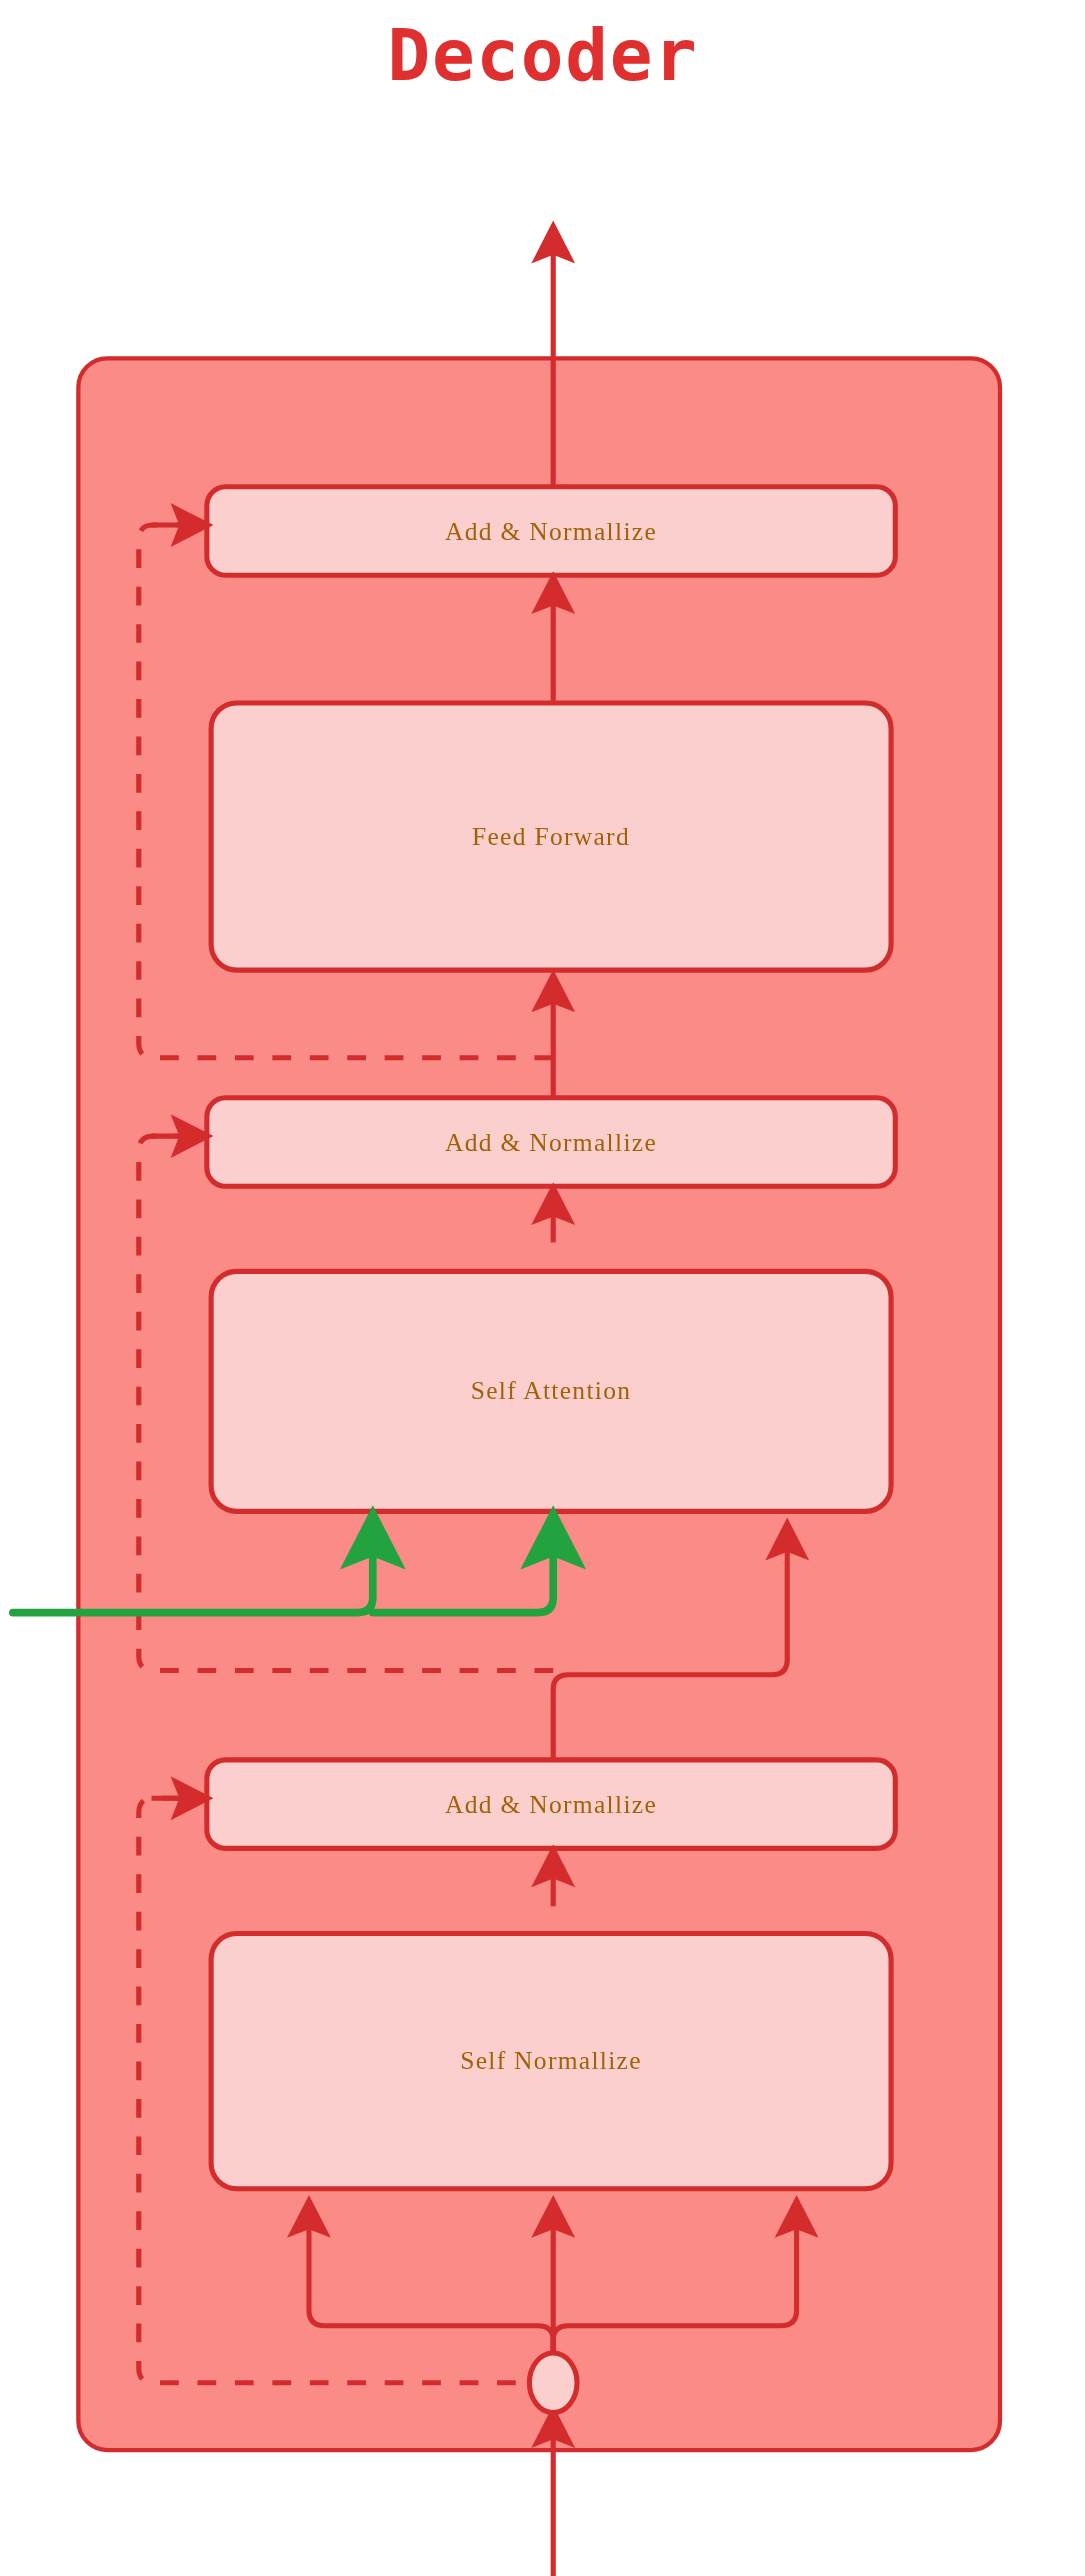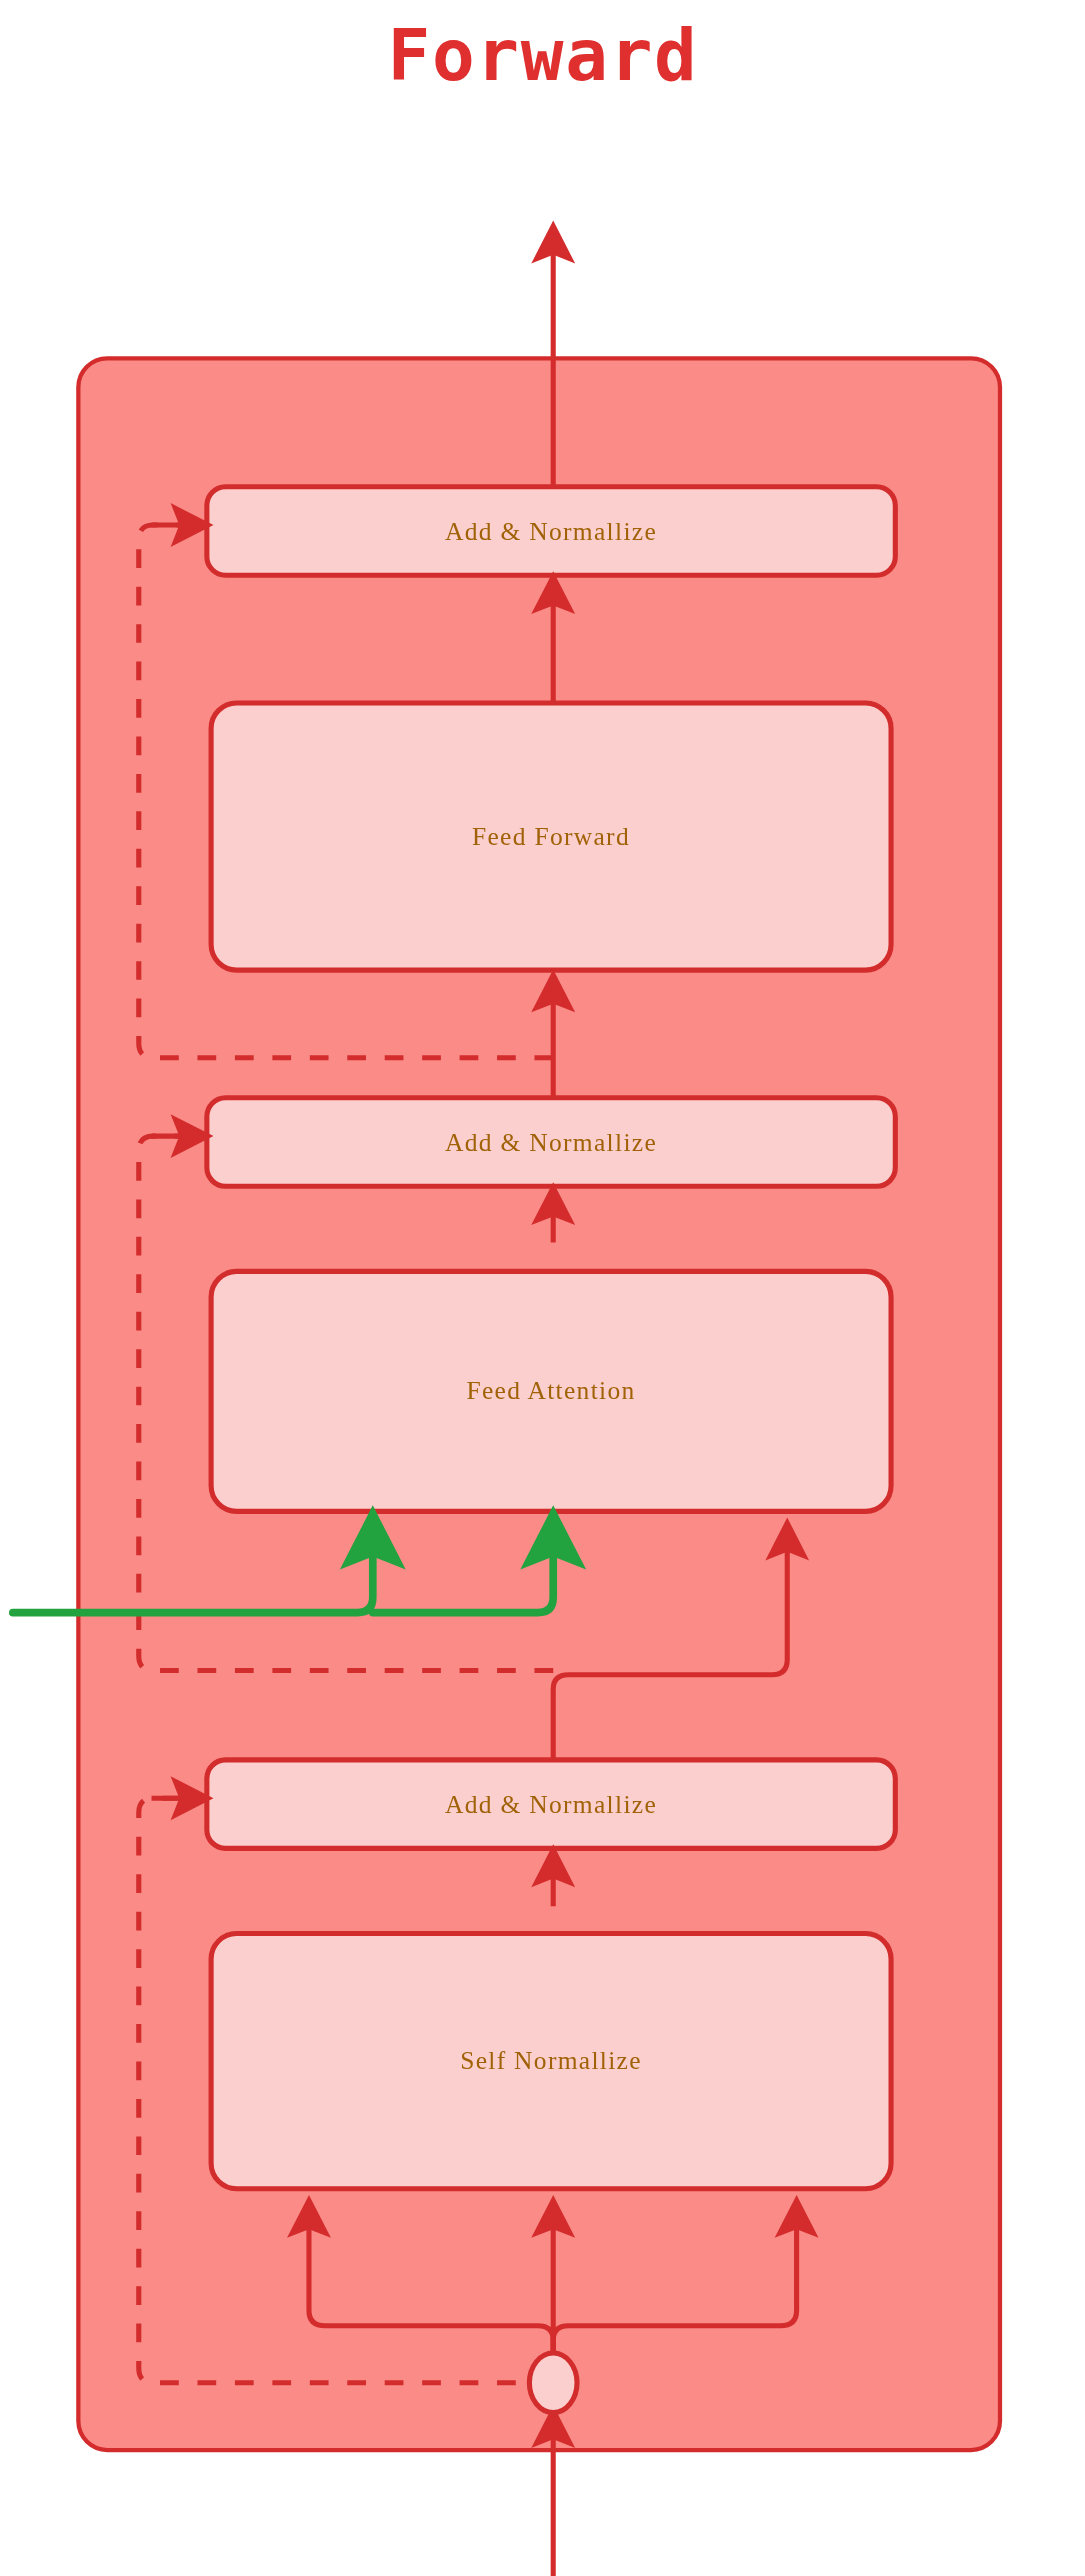--- a/index.html
+++ b/index.html
@@ -51,21 +51,21 @@
     text-align: center;
     user-select: none;
     pointer-events: none;
   }
 </style>
 </head>
 <body>
 
 <div id="stage">
 
-  <div class="diagram-title">Forward</div>
+  <div class="diagram-title">Decoder</div>
 
   <svg id="vector-layer" viewBox="0 0 1276 3027" width="1086" height="2576">
     <defs>
       <marker id="ah-red" markerWidth="10" markerHeight="10" refX="4.2" refY="5" orient="auto" markerUnits="strokeWidth">
         <path d="M0.6,0.7 L9.0,5 L0.6,9.3 L2.3,5 Z" fill="#d42c2c"></path>
       </marker>
       <marker id="ah-green" markerWidth="10" markerHeight="10" refX="4.2" refY="5" orient="auto" markerUnits="strokeWidth">
         <path d="M0.6,0.7 L9.0,5 L0.6,9.3 L2.3,5 Z" fill="#22a33f"></path>
       </marker>
     </defs>
@@ -117,20 +117,20 @@
 
     <ellipse cx="650" cy="2800" rx="28" ry="35" fill="#fbcfcd" stroke="#d22c2c" stroke-width="6"></ellipse>
   </svg>
 
   <div class="node-label" style="left:207px; top:487px; width:688px; height:89px;">Add &amp; Normallize</div>
 
   <div class="node-label" style="left:211px; top:703px; width:680px; height:267px;">Feed Forward</div>
 
   <div class="node-label" style="left:207px; top:1098px; width:688px; height:89px;">Add &amp; Normallize</div>
 
-  <div class="node-label" style="left:211px; top:1271px; width:680px; height:240px;">Feed Attention</div>
+  <div class="node-label" style="left:211px; top:1271px; width:680px; height:240px;">Self Attention</div>
 
   <div class="node-label" style="left:207px; top:1760px; width:688px; height:89px;">Add &amp; Normallize</div>
 
   <div class="node-label" style="left:211px; top:1933px; width:680px; height:255px;">Self Normallize</div>
 
 </div>
 
 
 </body></html>

